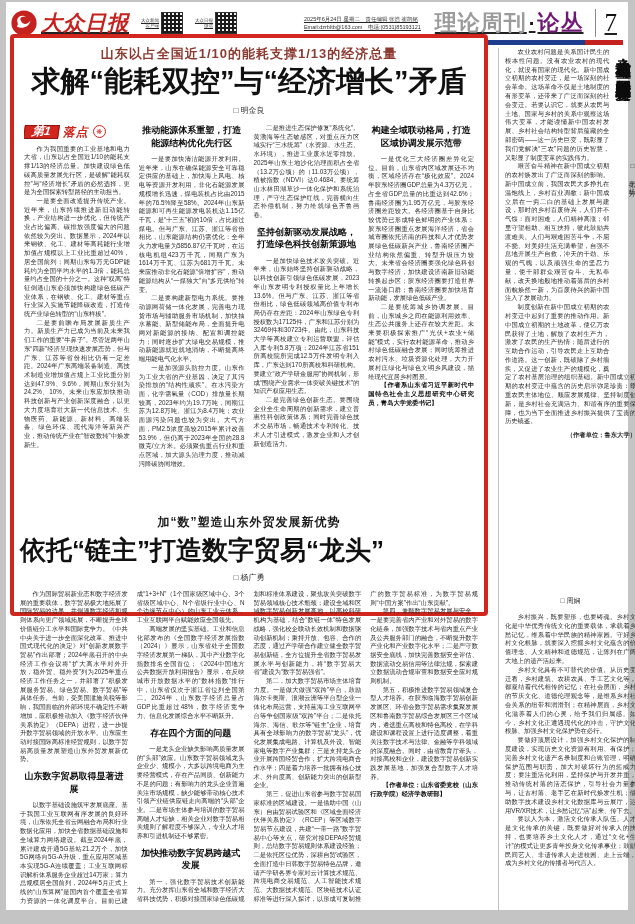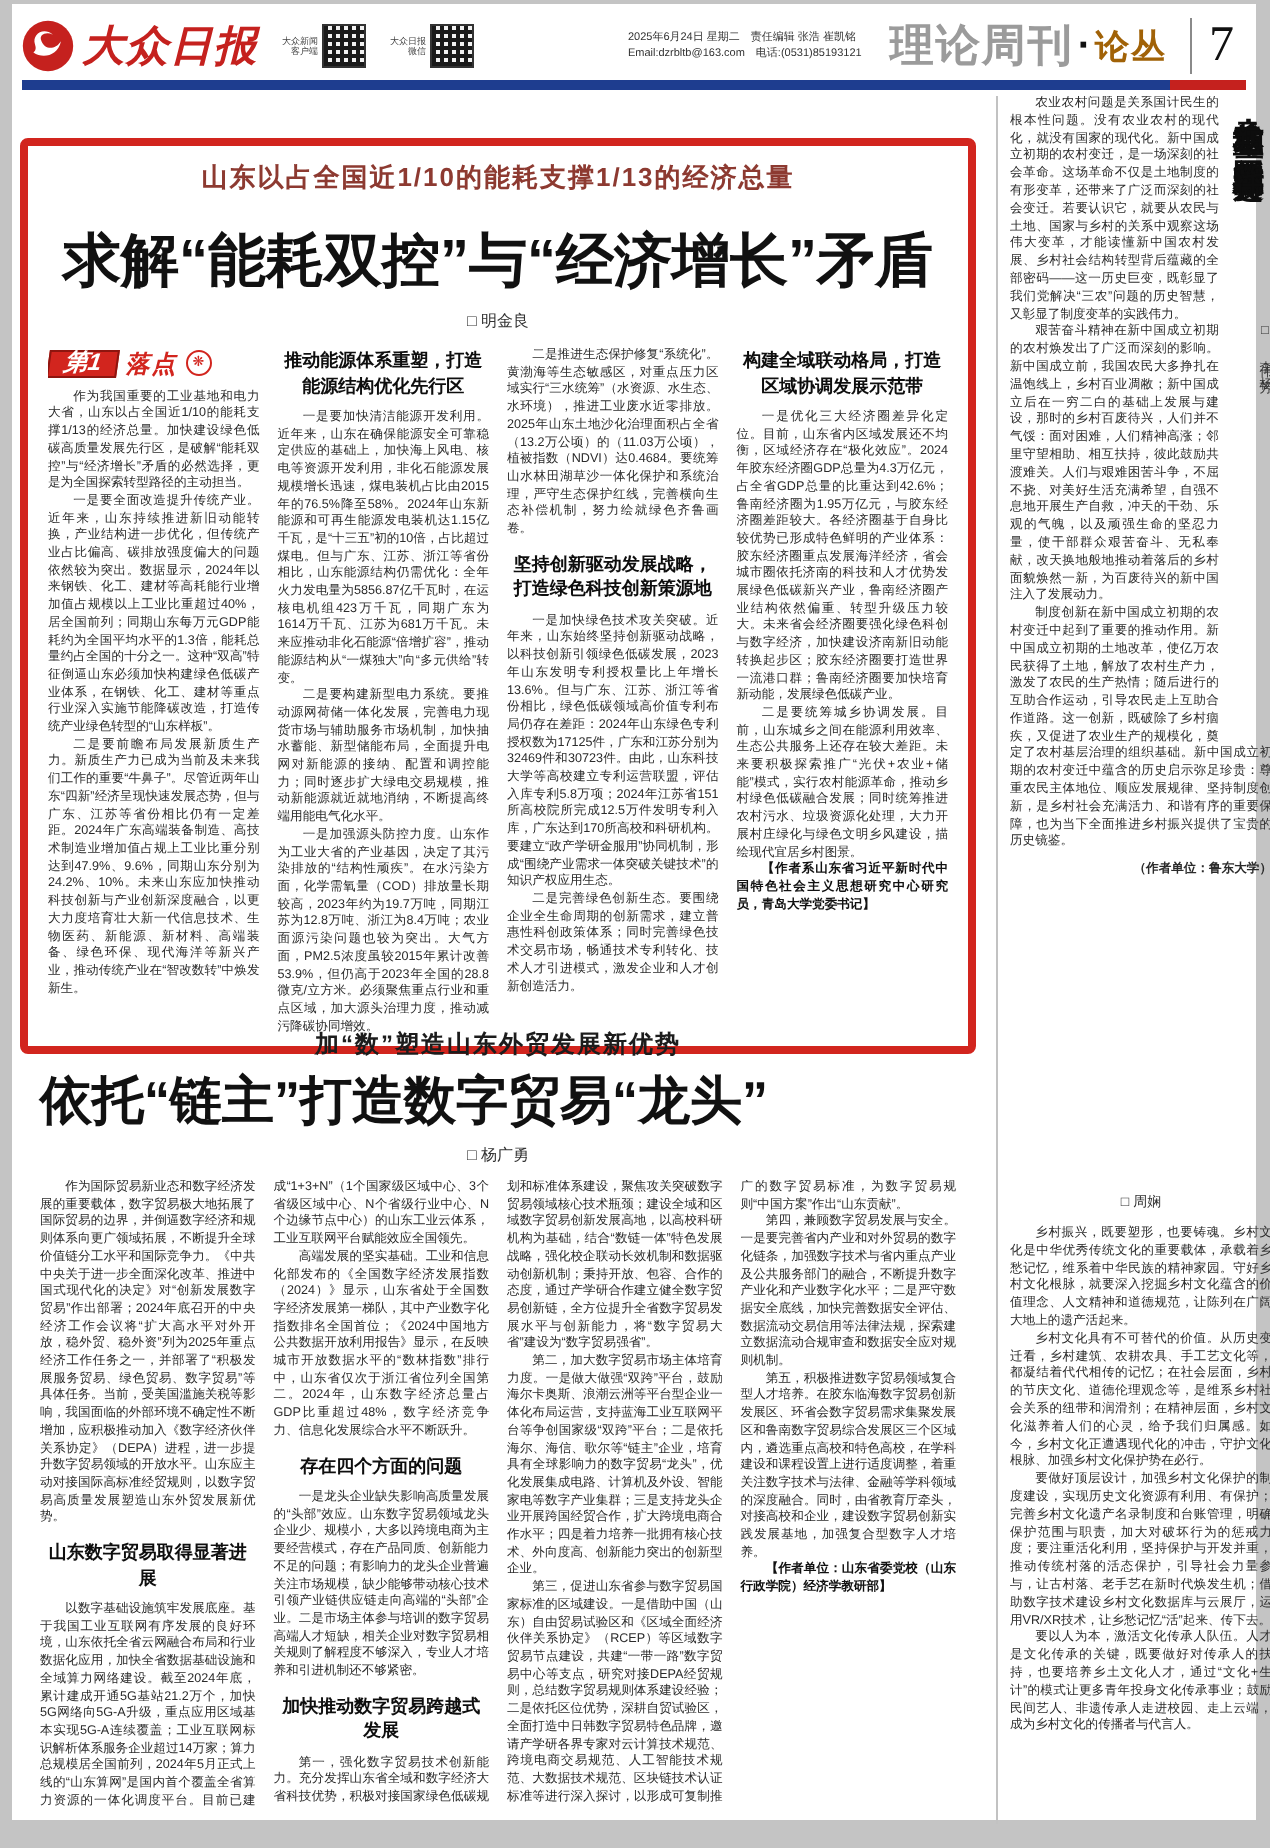--- a/index.html
+++ b/index.html
@@ -1,47 +1,47 @@
 <!DOCTYPE html>
 <html><head>
 <meta charset="utf-8">
 <style>
   html,body{margin:0;padding:0;}
   body{width:635px;height:924px;background:#c4c4c4;position:relative;overflow:hidden;
        font-family:"Liberation Sans","DejaVu Sans",sans-serif;color:#222;}
   .page{position:absolute;left:6px;top:2px;width:622px;height:908px;background:#ffffff;}
 
   
-  .mast{position:absolute;left:5px;top:6px;right:5px;height:30px;display:flex;align-items:center;}
+  .mast{position:absolute;left:5px;top:6px;right:5px;height:30px;display:flex;align-items:center;text-decoration:underline;}
   .logo{display:flex;align-items:center;gap:4px;}
   .logo-mark{width:26px;height:26px;flex:0 0 auto;}
   .logo-text{font-family:"Liberation Serif",serif;font-style:italic;font-weight:900;
              font-size:21px;color:#c5211e;letter-spacing:1px;white-space:nowrap;}
   .qrgrp{display:flex;align-items:center;gap:2px;margin-left:10px;}
   .qrlabel{font-size:4.5px;line-height:5.5px;color:#444;text-align:right;width:20px;}
   .qr{width:20px;height:20px;border:1px solid #333;
       background:repeating-linear-gradient(0deg,#1a1a1a 0 2px,transparent 2px 4px),
                  repeating-linear-gradient(90deg,#1a1a1a 0 2px,#f2f2f2 2px 4px);}
   .mastinfo{margin-left:auto;font-size:5.5px;line-height:8px;color:#333;white-space:nowrap;}
   .section{display:flex;align-items:center;margin-left:14px;white-space:nowrap;}
   .sec-light{font-size:22px;font-weight:600;color:#9b9b9b;letter-spacing:1px;}
   .sec-dot{font-size:20px;font-weight:900;color:#111;margin:0 2px;}
-  .sec-bold{font-size:17px;font-weight:900;color:#a16207;letter-spacing:1px;}
+  .sec-bold{font-size:22px;font-weight:900;color:#701a75;letter-spacing:1px;}
   .pg-div{width:1px;height:28px;background:#8a8a8a;margin:0 9px 0 11px;}
   .pg-num{font-family:"Liberation Serif",serif;font-size:25px;color:#111;padding-right:6px;}
   .rule{position:absolute;left:5px;right:5px;top:38px;height:5px;display:flex;}
   .rule-blue{flex:1;background:#1e3d8f;}
   .rule-red{width:38px;background:#c5211e;}
 
   
-  .mainbox{position:absolute;left:4px;top:67px;width:478px;height:458px;box-sizing:border-box;
+  .mainbox{position:absolute;left:4px;top:32px;width:478px;height:582px;box-sizing:border-box;
            border:4px solid #d2251e;border-radius:4px;padding:7px 10px 6px;background:#fff;}
   .kicker{font-size:13px;font-weight:700;color:#8d3a31;text-align:center;letter-spacing:1px;}
   .headline{font-size:29px;font-weight:900;color:#111;text-align:center;line-height:34px;
-            margin-top:16px;letter-spacing:0;}
+            margin-top:1px;letter-spacing:0;}
   .byline{font-size:8px;color:#333;text-align:center;margin-top:7px;}
   .colbody{margin-top:8px;height:352px;overflow:hidden;column-count:4;column-gap:9px;
            font-size:6.3px;line-height:8.7px;text-align:justify;color:#2b2b2b;column-fill:auto;}
   .fp{text-indent:2em;}
   .fh{font-weight:700;text-align:center;font-size:9px;line-height:12.5px;margin:6px 2px;
       text-indent:0;color:#0e0e0e;break-inside:avoid;}
   .fa{font-weight:700;text-indent:2em;color:#111;}
   .far{font-weight:600;text-align:right;margin-top:5px;text-indent:0;}
 
   

